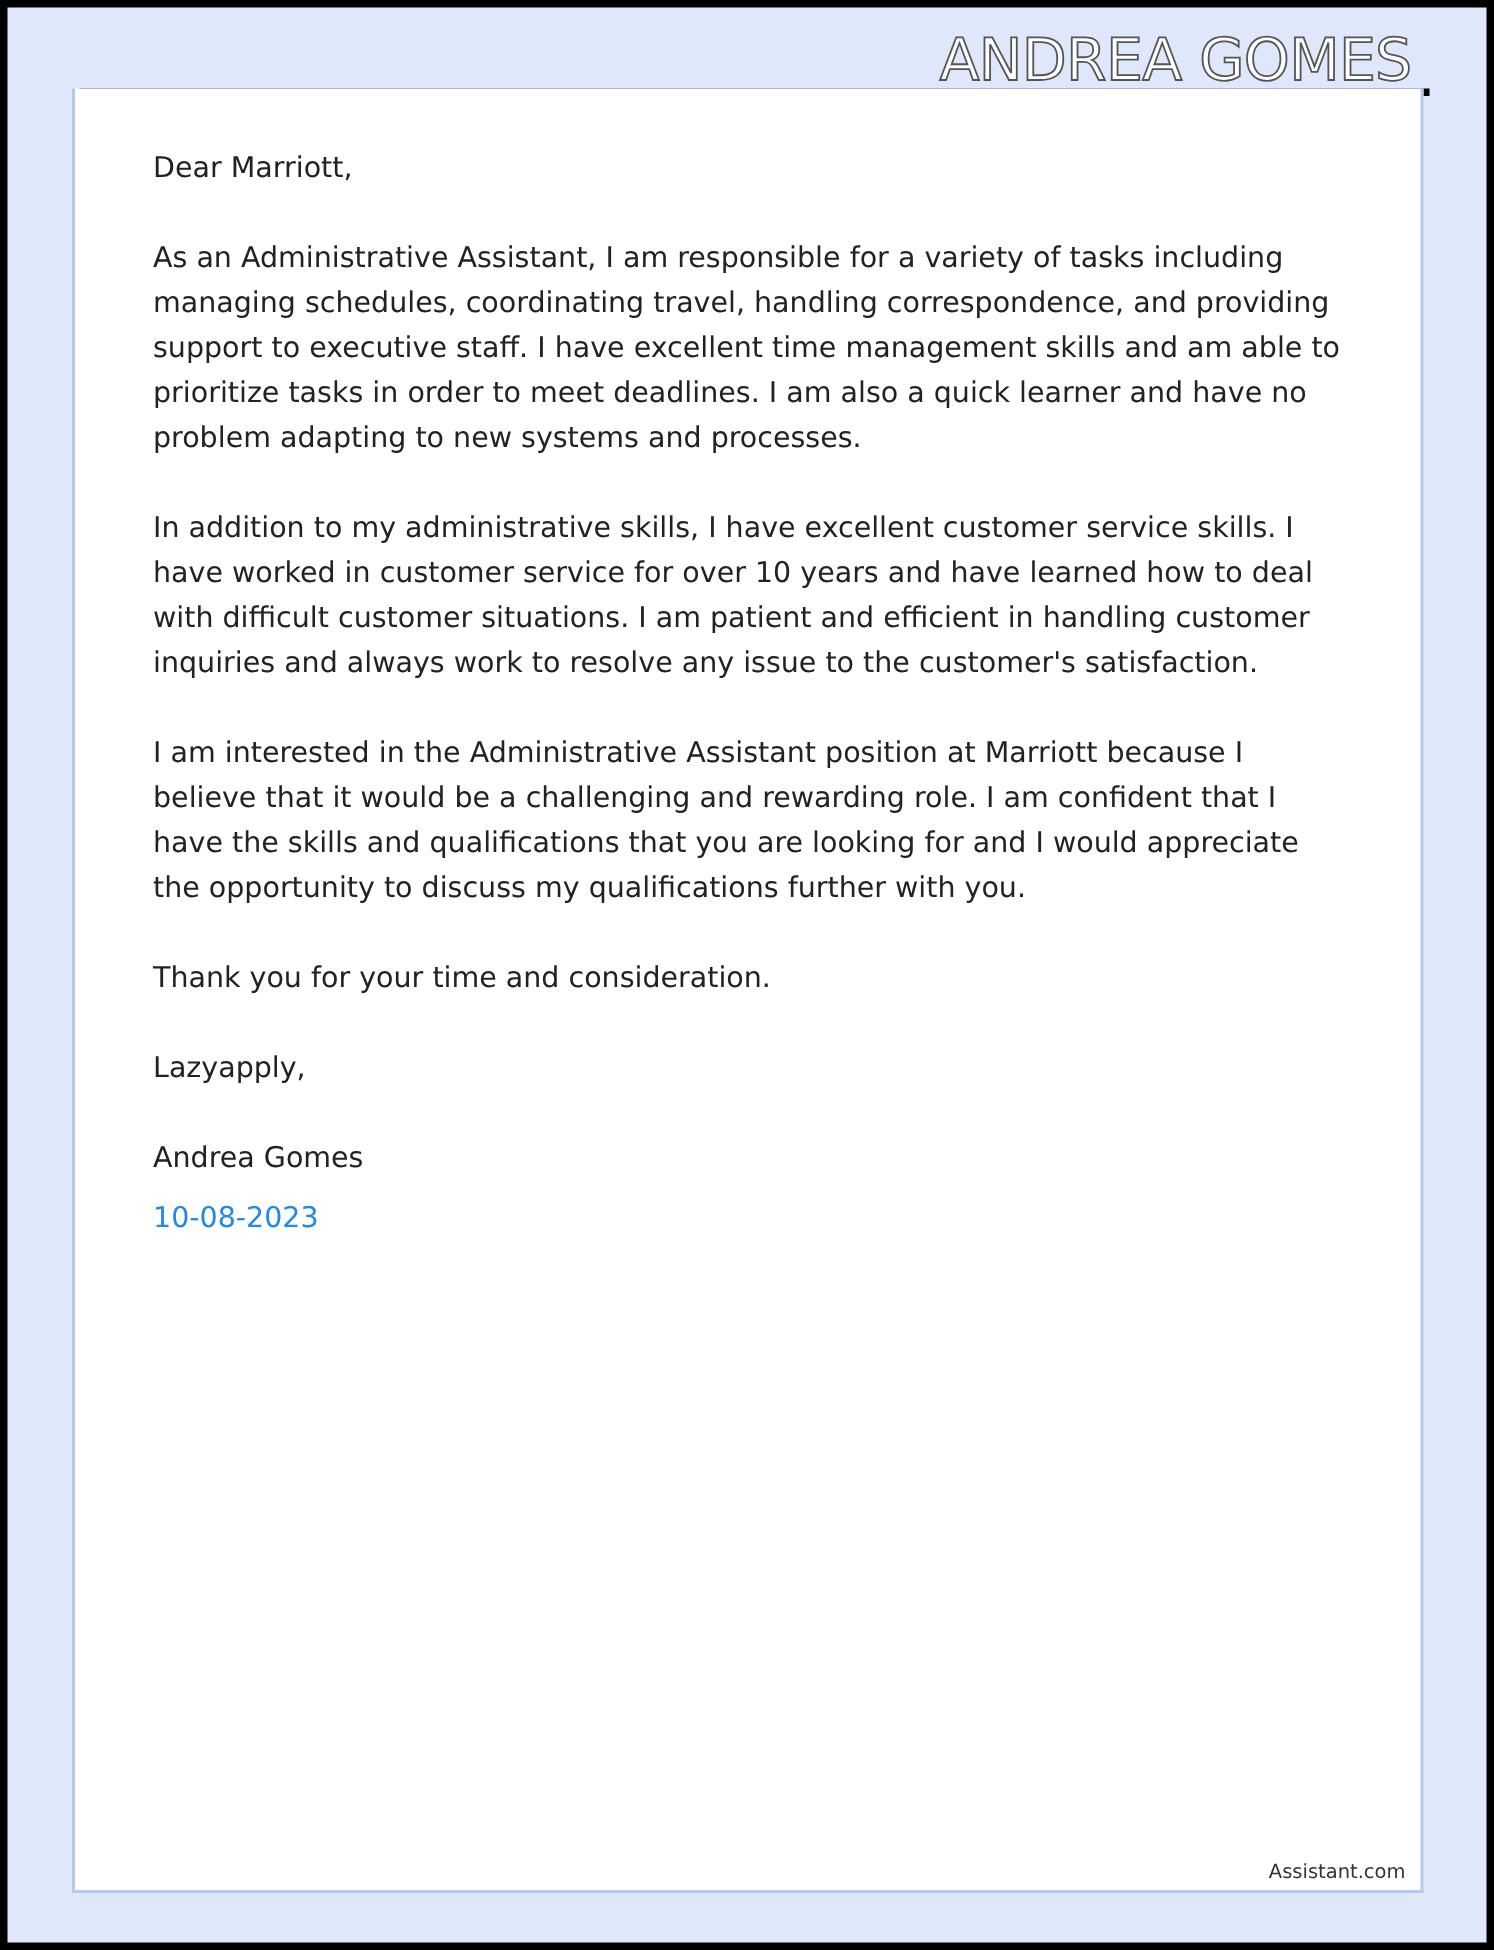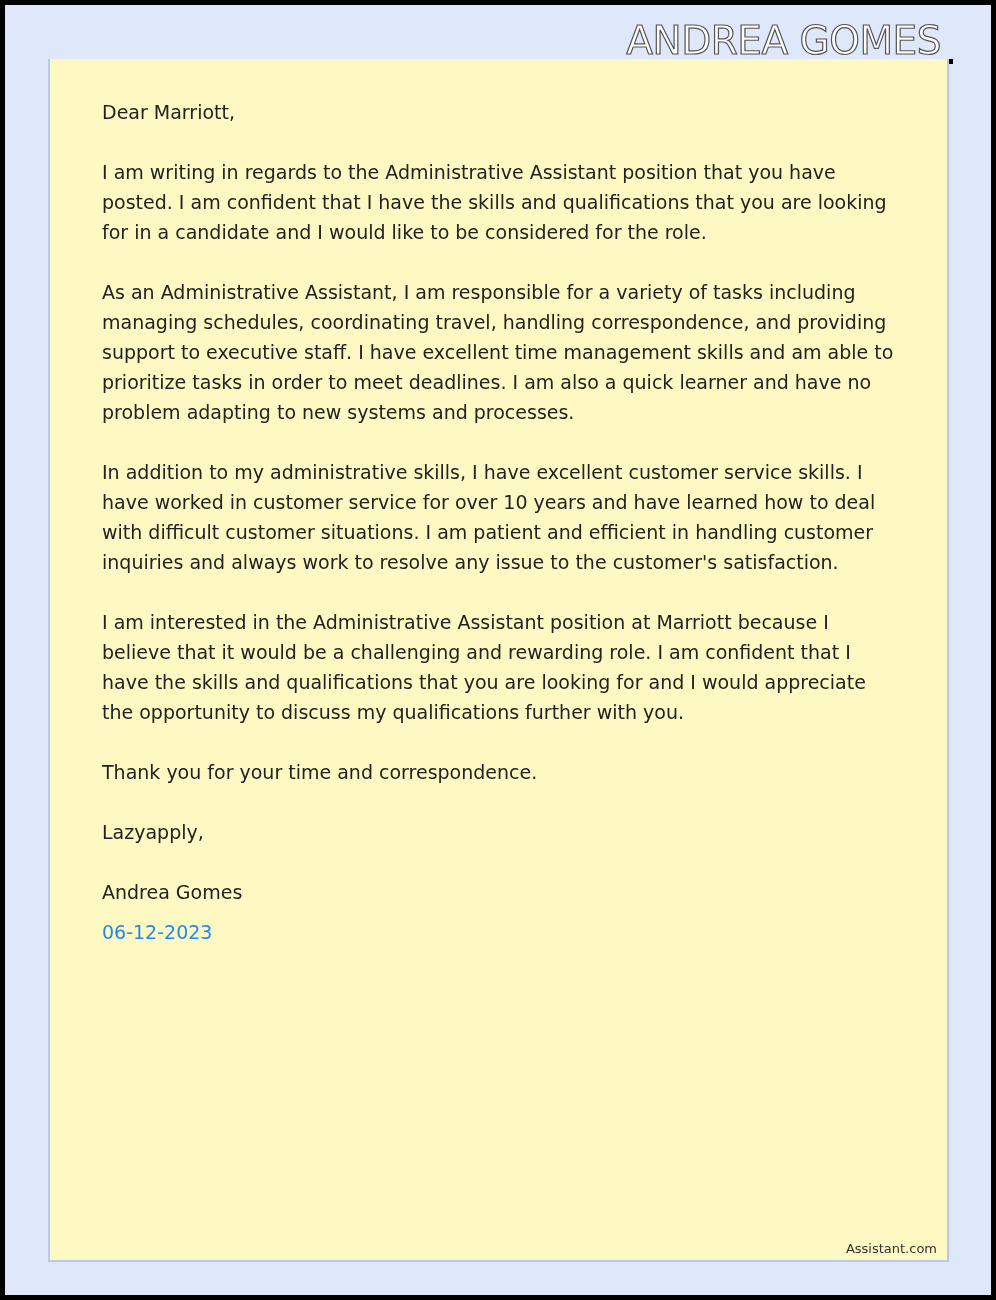--- a/index.html
+++ b/index.html
@@ -1,38 +1,37 @@
 <!DOCTYPE html>
 <html><head>
 <meta charset="utf-8">
 <style>
   html, body { margin:0; padding:0; }
   body { width:996px; height:1300px; background:#000; position:relative; overflow:hidden; font-family:"DejaVu Sans", sans-serif; }
   .frame { position:absolute; left:5px; top:5px; width:986px; height:1290px; background:#dfe7fa; }
   .name { position:absolute; right:50px; top:14px; font-size:39px; line-height:44px; color:#fff; -webkit-text-stroke:1.2px #555; letter-spacing:-0.5px; font-family:"DejaVu Sans", sans-serif; }
   .topbar { position:absolute; left:48px; top:54px; width:900px; height:5px; background:#000; }
-  .page { position:absolute; left:48px; top:59px; width:897px; height:1201px; background:#fef9c3; border-left:2px solid #b4c8f0; border-right:2px solid #b4c8f0; border-bottom:2px solid #b4c8f0; }
+  .page { position:absolute; left:48px; top:59px; width:897px; height:1201px; background:#ffffff; border-left:2px solid #b4c8f0; border-right:2px solid #b4c8f0; border-bottom:2px solid #b4c8f0; }
   .content { position:absolute; left:52px; top:38px; width:800px; font-size:19px; line-height:30px; color:#222; }
   .content p { margin:0 0 30px 0; }
   .date { color:#2389e6; }
   .footer { position:absolute; right:10px; bottom:4px; font-size:13px; color:#333; }
 </style>
 </head>
 <body>
 
 <div class="frame">
   <div class="name">ANDREA GOMES</div>
   <div class="topbar"></div>
 </div>
 <div class="page">
   <div class="content">
     <p>Dear Marriott,</p>
-    <p>I am writing in regards to the Administrative Assistant position that you have posted. I am confident that I have the skills and qualifications that you are looking for in a candidate and I would like to be considered for the role.</p>
     <p>As an Administrative Assistant, I am responsible for a variety of tasks including managing schedules, coordinating travel, handling correspondence, and providing support to executive staff. I have excellent time management skills and am able to prioritize tasks in order to meet deadlines. I am also a quick learner and have no problem adapting to new systems and processes.</p>
     <p>In addition to my administrative skills, I have excellent customer service skills. I have worked in customer service for over 10 years and have learned how to deal with difficult customer situations. I am patient and efficient in handling customer inquiries and always work to resolve any issue to the customer's satisfaction.</p>
     <p>I am interested in the Administrative Assistant position at Marriott because I believe that it would be a challenging and rewarding role. I am confident that I have the skills and qualifications that you are looking for and I would appreciate the opportunity to discuss my qualifications further with you.</p>
-    <p>Thank you for your time and correspondence.</p>
+    <p>Thank you for your time and consideration.</p>
     <p>Lazyapply,</p>
     <p style="margin-bottom:10px">Andrea Gomes</p>
-    <p class="date">06-12-2023</p>
+    <p class="date">10-08-2023</p>
   </div>
   <div class="footer">Assistant.com</div>
 </div>
 
 </body></html>

